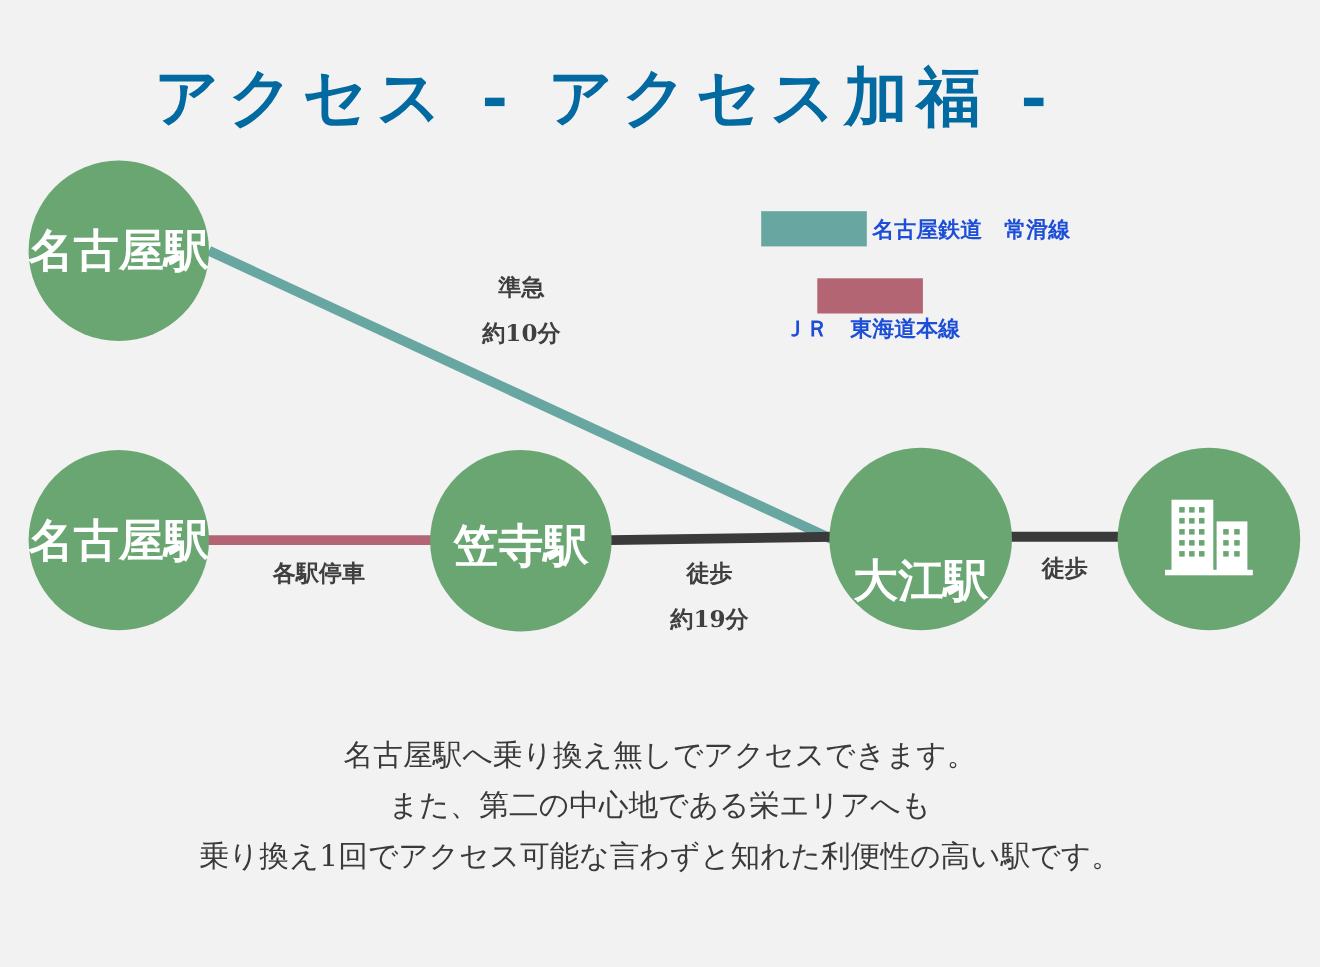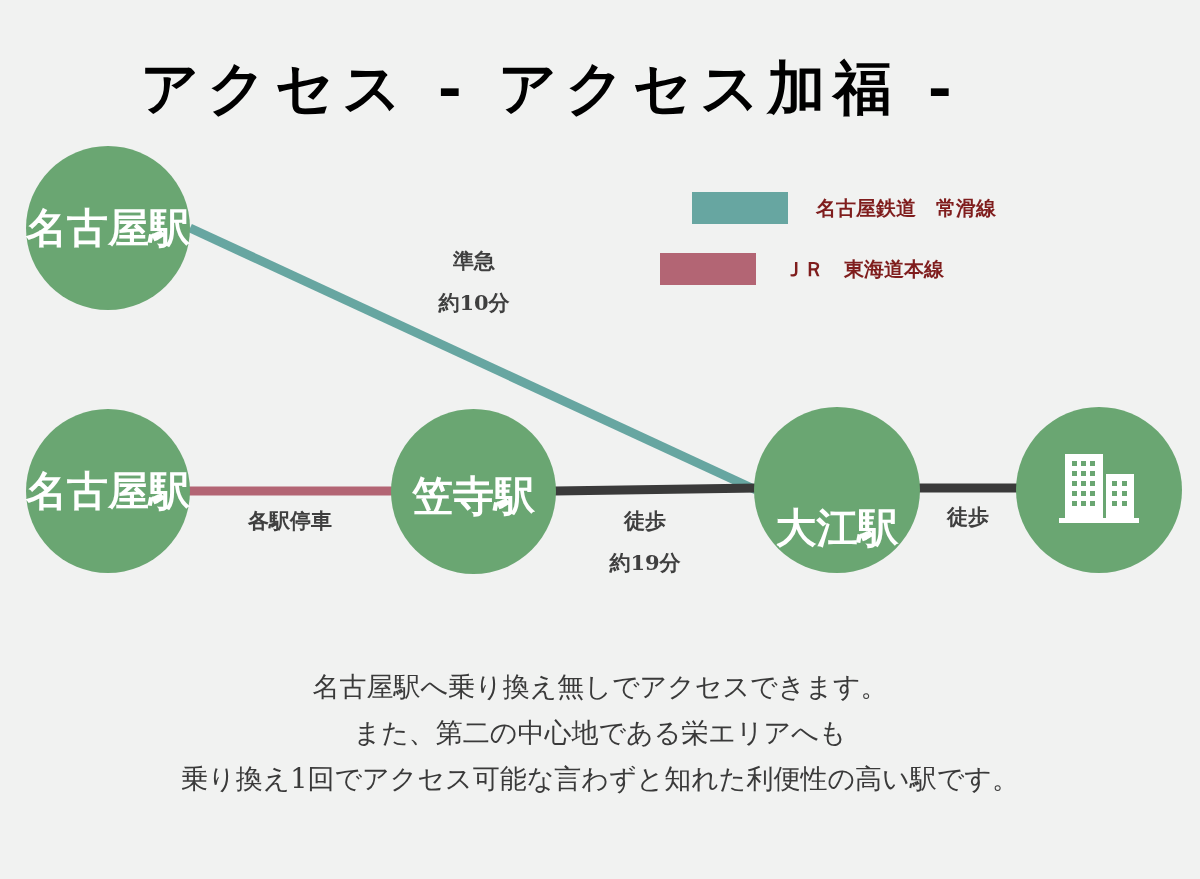--- a/index.html
+++ b/index.html
@@ -6,39 +6,39 @@
     body {
       width: 1200px; height: 879px;
       background: #f1f2f1;
       position: relative; overflow: hidden;
       font-family: "DejaVu Serif", "Liberation Serif", serif;
       color: #3f3f3f;
     }
     .title {
       position: absolute; left: 0; top: 50px; width: 1100px;
       text-align: center; font-size: 58px; font-weight: bold;
-      letter-spacing: 8px; color: #000000;
+      letter-spacing: 8px; color: #0369a1;
     }
     svg.lines { position: absolute; left: 0; top: 0; }
     .station {
       position: absolute; border-radius: 50%;
       background: #6aa672;
       display: flex; align-items: center; justify-content: center;
       color: #ffffff; font-size: 41px; font-weight: bold;
       white-space: nowrap;
     }
     .seg-label {
       position: absolute; text-align: center;
       font-size: 21px; font-weight: bold; color: #3f3f3f;
       line-height: 42px; white-space: nowrap;
     }
     .legend-item { position: absolute; display: flex; align-items: center; }
     .legend-swatch { width: 96px; height: 32px; }
     .legend-label {
-      margin-left: 28px; font-size: 20px; font-weight: bold; color: #7f1d1d;
+      margin-left: 5px; font-size: 20px; font-weight: bold; color: #1d4ed8;
       white-space: pre;
     }
     .desc {
       position: absolute; left: 0; top: 664px; width: 1200px;
       text-align: center; font-size: 27px; font-weight: normal;
       line-height: 46px; color: #3a3a3a;
     }
     .desc div { white-space: nowrap; }
   </style>
 </head>
@@ -116,21 +116,21 @@
 
 <div class="seg-label" style="left:898px; top:496px; width:140px;">
   <div>徒歩</div>
 </div>
 
 <div class="legend-item" style="left:692px; top:192px;">
   <div class="legend-swatch" style="background:#67a6a1;"></div>
   <span class="legend-label">名古屋鉄道　常滑線</span>
 </div>
 
-<div class="legend-item" style="left:660px; top:253px;">
+<div class="legend-item" style="left:708px; top:253px;flex-direction:column;">
   <div class="legend-swatch" style="background:#b36574;"></div>
   <span class="legend-label">ＪＲ　東海道本線</span>
 </div>
 
 <div class="desc">
   <div>名古屋駅へ乗り換え無しでアクセスできます。</div>
   <div>また、第二の中心地である栄エリアへも</div>
   <div>乗り換え1回でアクセス可能な言わずと知れた利便性の高い駅です。</div>
 </div>
 

